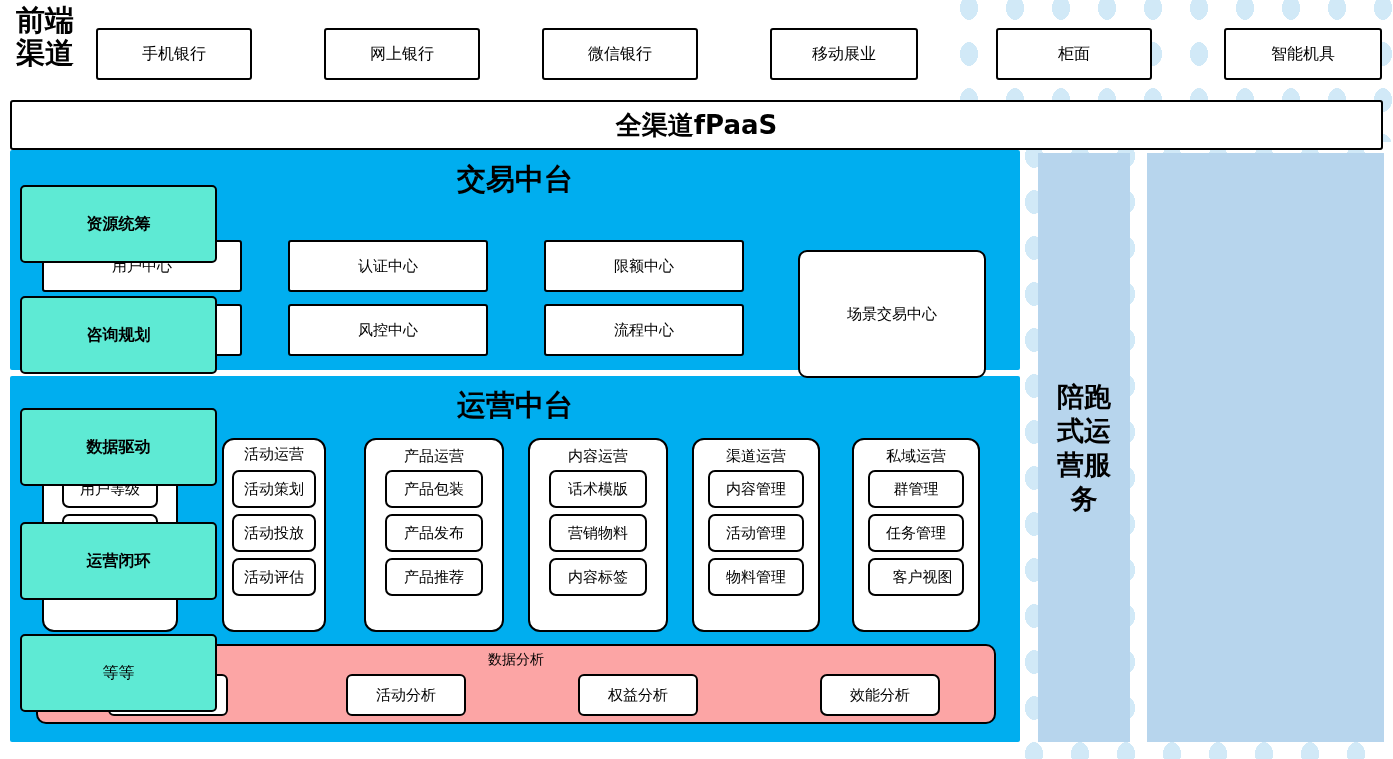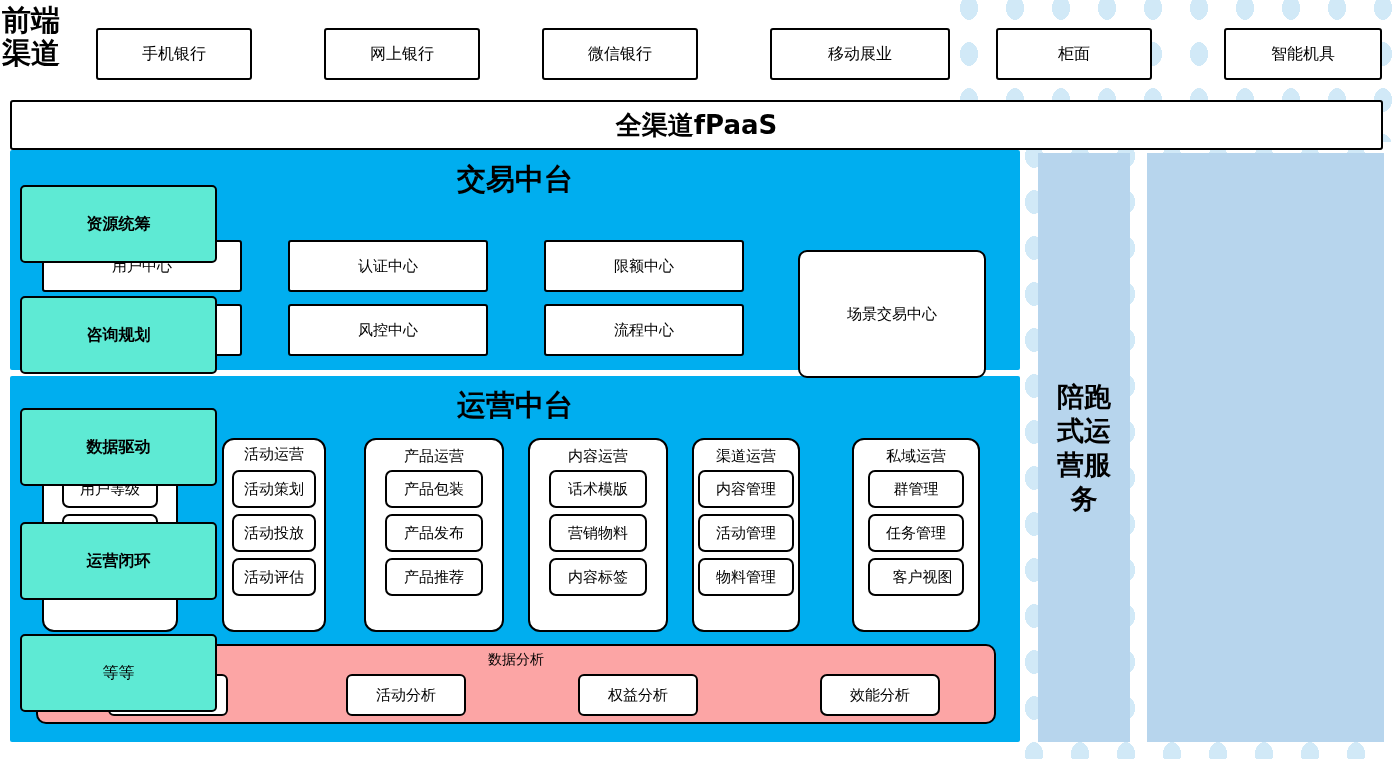--- a/index.html
+++ b/index.html
@@ -39,21 +39,21 @@
     text-align:center;
     z-index:3;
   }
   .wbox.r3{border-radius:3px;margin-top:14px;}
   .wbox.r8{border-radius:9px;margin-top:24px;}
 
   
   #front-label{
     position:absolute;left:2px;top:4px;width:86px;height:66px;
     font-size:29px;font-weight:700;line-height:33px;
-    display:flex;flex-direction:column;align-items:flex-start;justify-content:center;
+    display:flex;flex-direction:column;align-items:center;justify-content:center;
     letter-spacing:0px;z-index:4;
   }
   .chan{ top:14px;height:52px;font-size:16px; }
 
   
   #fpaas{
     left:10px;top:86px;width:1373px;height:50px;
     font-size:26px;font-weight:700;
   }
 
@@ -151,21 +151,21 @@
 
 <div class="wbox r3 chan" style="left:96px;width:156px;">
   <span>手机银行</span>
 </div>
 <div class="wbox r3 chan" style="left:324px;width:156px;">
   <span>网上银行</span>
 </div>
 <div class="wbox r3 chan" style="left:542px;width:156px;">
   <span>微信银行</span>
 </div>
-<div class="wbox r3 chan" style="left:770px;width:180px;">
+<div class="wbox r3 chan" style="left:770px;width:148px;">
   <span>移动展业</span>
 </div>
 <div class="wbox r3 chan" style="left:996px;width:156px;">
   <span>柜面</span>
 </div>
 <div class="wbox r3 chan" style="left:1224px;width:158px;">
   <span>智能机具</span>
 </div>
 
 <div class="wbox r3" id="fpaas">
@@ -221,21 +221,21 @@
   <div class="opsitem" style="width:98px;">产品推荐</div>
 </div>
 
 <div class="opscol" style="left:528px;width:140px;">
   <div class="opscol-title">内容运营</div>
   <div class="opsitem" style="width:98px;">话术模版</div>
   <div class="opsitem" style="width:98px;">营销物料</div>
   <div class="opsitem" style="width:98px;">内容标签</div>
 </div>
 
-<div class="opscol" style="left:692px;width:108px;">
+<div class="opscol" style="left:692px;width:128px;">
   <div class="opscol-title">渠道运营</div>
   <div class="opsitem" style="width:96px;">内容管理</div>
   <div class="opsitem" style="width:96px;">活动管理</div>
   <div class="opsitem" style="width:96px;">物料管理</div>
 </div>
 
 <div class="opscol" style="left:852px;width:128px;">
   <div class="opscol-title">私域运营</div>
   <div class="opsitem" style="width:96px;">群管理</div>
   <div class="opsitem" style="width:96px;">任务管理</div>

